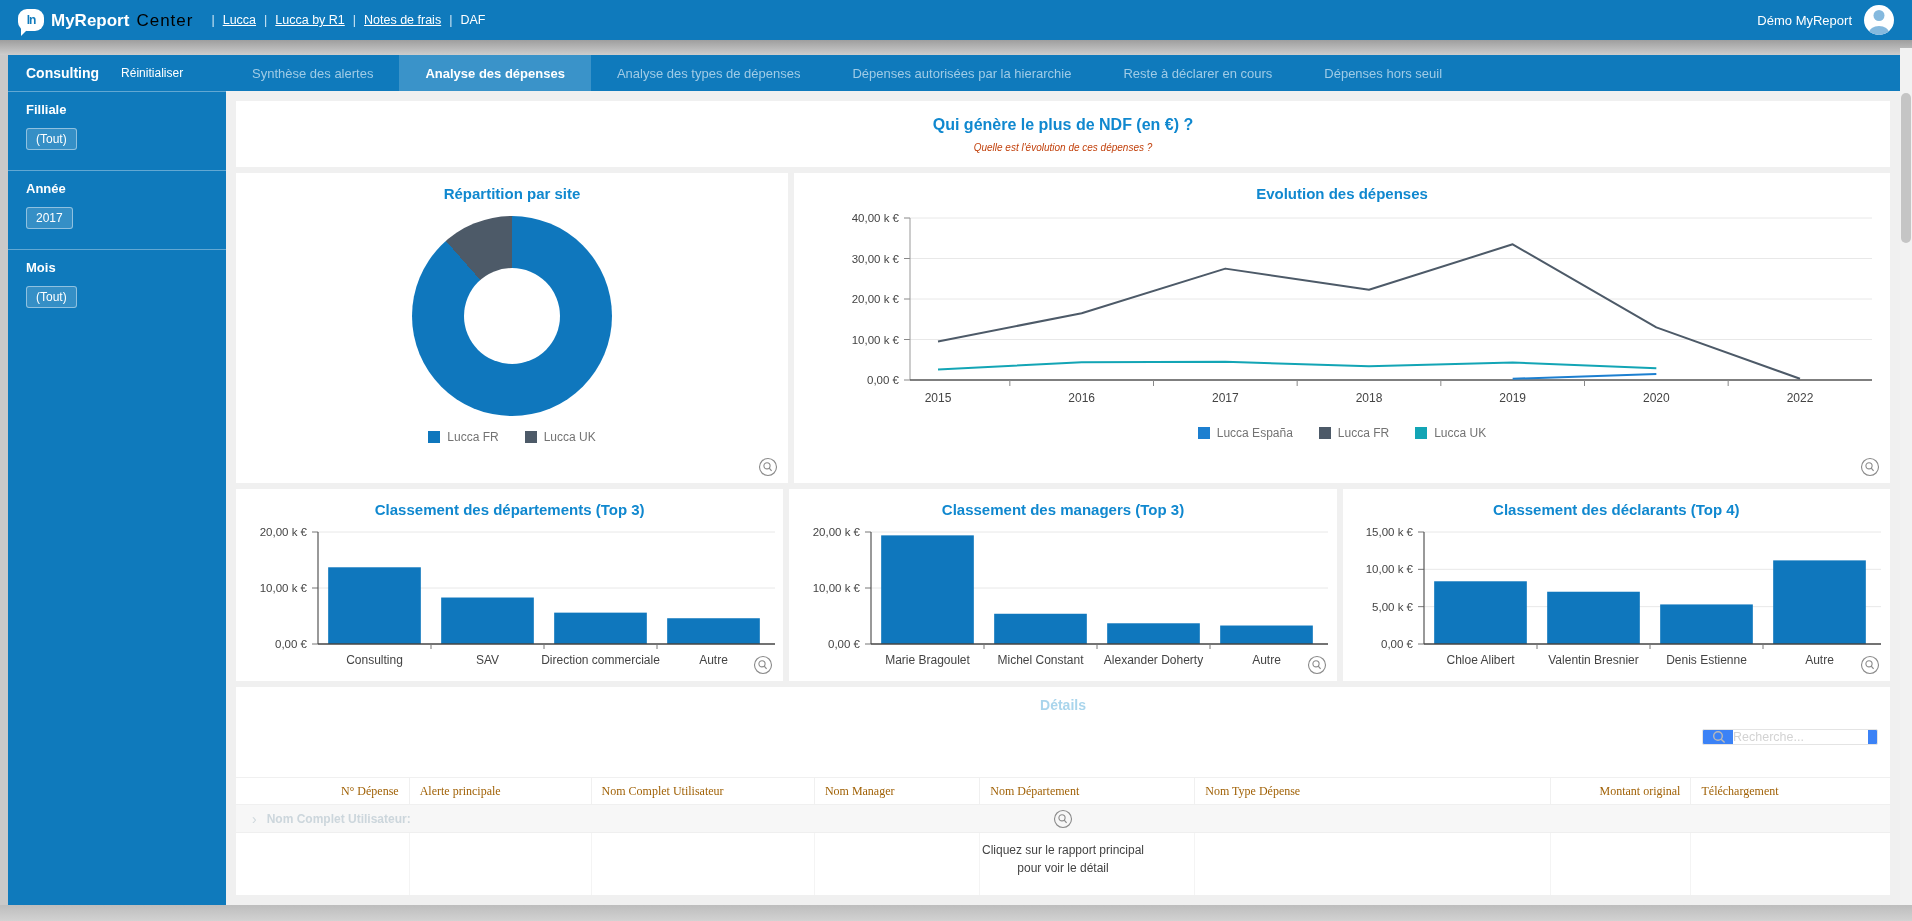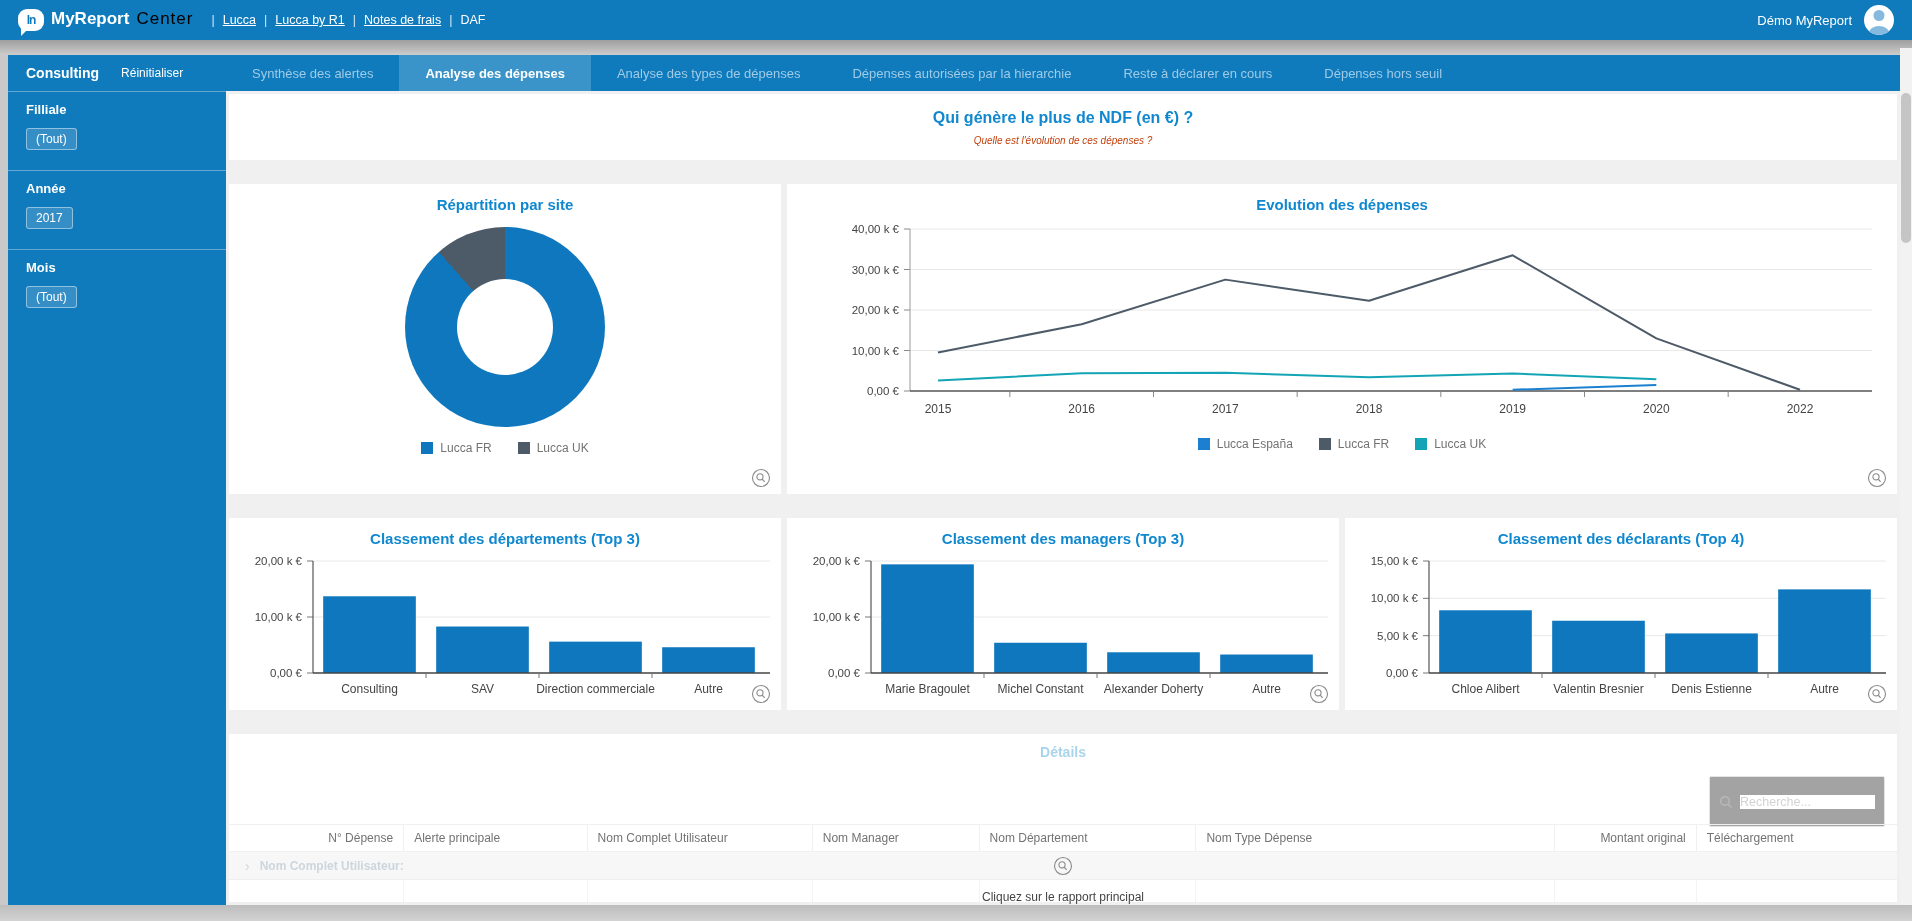--- a/index.html
+++ b/index.html
@@ -2,21 +2,21 @@
 <html><head>
 <meta charset="utf-8">
 <style>
   * { margin:0; padding:0; box-sizing:border-box; }
   html,body { width:1912px; height:921px; overflow:hidden; }
   body { font-family:"Liberation Sans", sans-serif; background:#c9c9c9; position:relative; }
   .screen { position:absolute; inset:0; width:1912px; height:921px; background:#c9c9c9; }
 
   
   .topbar { position:absolute; left:0; top:0; width:1912px; height:40px; background:#0f7abc; display:flex; align-items:center; padding:0 18px; color:#fff; }
-  .brand { display:flex; align-items:flex-start; gap:7px; }
+  .brand { display:flex; align-items:flex-end; gap:7px; }
   .bubble { width:26px; height:22px; background:#fff; border-radius:9px; position:relative; display:flex; align-items:center; justify-content:center; }
   .bubble:after { content:""; position:absolute; left:3px; bottom:-5px; border:5px solid transparent; border-top-color:#fff; border-left-color:#fff; }
   .bubble span { color:#0f7abc; font-weight:bold; font-size:12px; letter-spacing:-1px; }
   .brand-bold { font-size:17px; font-weight:bold; color:#fff; }
   .brand-light { font-size:17px; font-weight:normal; color:#000000; letter-spacing:1px; }
   .crumbs { display:flex; align-items:center; gap:8px; margin-left:18px; font-size:12.5px; color:#dcefFA; }
   .crumb { color:#fff; text-decoration:underline; cursor:pointer; }
   .crumb.nolink { text-decoration:none; }
   .crumb-sep { color:#cfe7f5; }
   .top-right { margin-left:auto; display:flex; align-items:center; gap:12px; }
@@ -40,21 +40,21 @@
   .tab.active { background:#3a93c9; color:#fff; font-weight:bold; }
   .tab.bright { color:#fff; }
 
   
   .body-row { flex:1; display:flex; min-height:0; }
   .sidebar { width:218px; flex:0 0 218px; background:#0f7abc; }
   .filter-group { border-top:1px solid rgba(255,255,255,.35); padding:10px 18px 20px; }
   .filter-label { color:#fff; font-weight:bold; font-size:13px; margin-bottom:11px; }
   .chip { display:inline-block; background:rgba(255,255,255,.16); border:1px solid rgba(255,255,255,.45); border-radius:3px; color:#fff; font-size:12px; padding:3px 9px; cursor:pointer; }
 
-  .main { flex:1; background:#f0f0f0; padding:3px; display:flex; flex-direction:column; gap:24px; min-width:0; }
+  .main { flex:1; background:#f0f0f0; padding:10px; display:flex; flex-direction:column; gap:6px; min-width:0; }
   .panel { background:#fff; position:relative; }
 
   .headline { flex:0 0 66px; display:flex; flex-direction:column; align-items:center; justify-content:center; gap:8px; }
   .headline-title { color:#1088cf; font-weight:bold; font-size:16px; }
   .headline-sub { color:#c2410c; font-style:italic; font-size:10px; }
 
   .row2 { flex:0 0 310px; display:flex; gap:6px; min-height:0; }
   .donut-panel { flex:0 0 552px; display:flex; flex-direction:column; align-items:center; }
   .line-panel { flex:1; display:flex; flex-direction:column; align-items:center; }
 
@@ -73,27 +73,27 @@
   .bar-panel { flex:1; display:flex; flex-direction:column; align-items:center; }
   .bar-panel svg { margin-top:4px; }
 
   .zoom-btn { position:absolute; right:10px; bottom:6px; width:20px; height:20px; cursor:pointer; }
 
   svg text { font-family:"Liberation Sans", sans-serif; }
 
   
   .details { flex:1; position:relative; min-height:0; }
   .details-title { position:absolute; top:10px; left:0; right:0; text-align:center; color:#a9d5ec; font-weight:bold; font-size:14px; }
-  .search-box { position:absolute; top:42px; right:12px; width:176px; height:51px; border:1px solid #e4e4e4; border-radius:2px; display:flex; align-items:center; padding:0 9px; gap:7px; background:#a3a3a3; }
+  .search-box { position:absolute; top:42px; right:12px; width:176px; height:16px; border:1px solid #e4e4e4; border-radius:2px; display:flex; align-items:center; padding:0 9px; gap:7px; background:#3b82f6; }
   .search-box input { border:none; outline:none; flex:1; font-size:12.5px; color:#888; min-width:0; font-family:"Liberation Sans",sans-serif; }
   .search-box input::placeholder { color:#d3d3d3; }
 
   .tbl-header, .tbl-body { position:absolute; left:0; right:0; display:grid; grid-template-columns:10.5% 11% 13.5% 10% 13% 21.5% 8.5% 12%; }
   .tbl-header { top:90px; height:28px; border-top:1px solid #f0f0f0; border-bottom:1px solid #f0f0f0; }
-  .tbl-header .th { display:flex; align-items:center; padding:0 10px; font-size:12px; color:#737373; border-right:1px solid #f0f0f0; overflow:hidden; white-space:nowrap; }
+  .tbl-header .th { display:flex; align-items:center; padding:0 10px; font-size:12px; color:#a16207; border-right:1px solid #f0f0f0; overflow:hidden; white-space:nowrap;font-family:Liberation Serif, serif; }
   .tbl-header .th:last-child { border-right:none; }
   .th.right { justify-content:flex-end; }
   .group-row { position:absolute; left:0; right:0; top:118px; height:28px; background:#f7f7f7; display:flex; align-items:center; padding-left:16px; gap:10px; border-bottom:1px solid #efefef; }
   .group-arrow { color:#cfd8dd; font-size:14px; }
   .group-label { color:#ccd6dc; font-size:12px; font-weight:bold; }
   .tbl-body { top:146px; bottom:0; }
   .tbl-body .td { border-right:1px solid #f4f4f4; }
   .tbl-body .td:last-child { border-right:none; }
   .details-zoom { position:absolute; left:50%; top:122px; transform:translateX(-50%); width:20px; height:20px; cursor:pointer; }
   .empty-msg { position:absolute; left:50%; top:154px; transform:translateX(-50%); text-align:center; font-size:12px; color:#444; line-height:1.5; }

